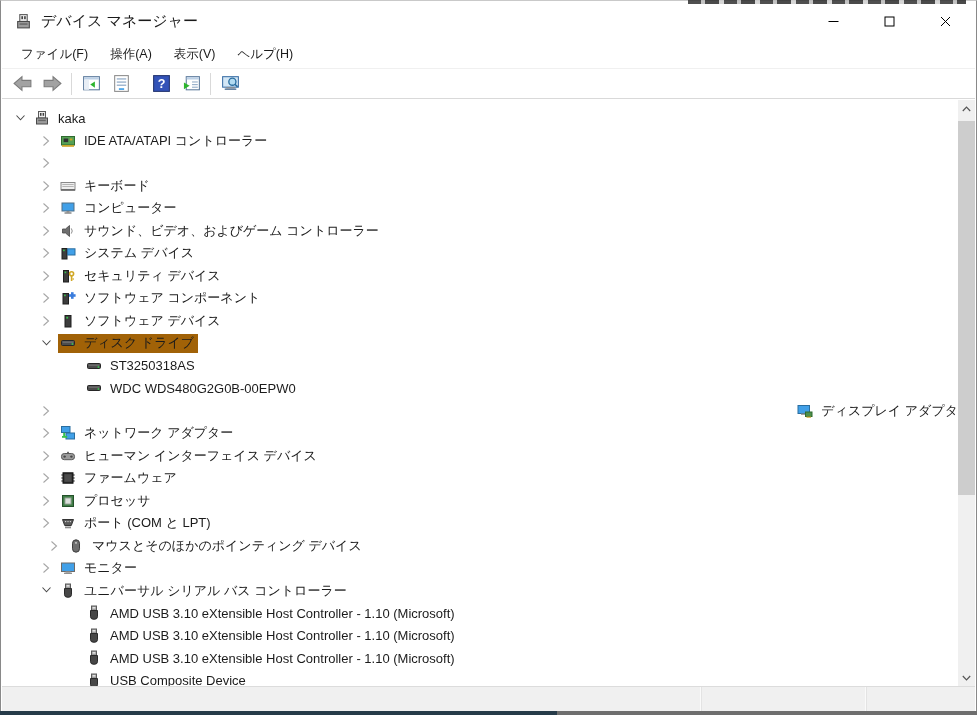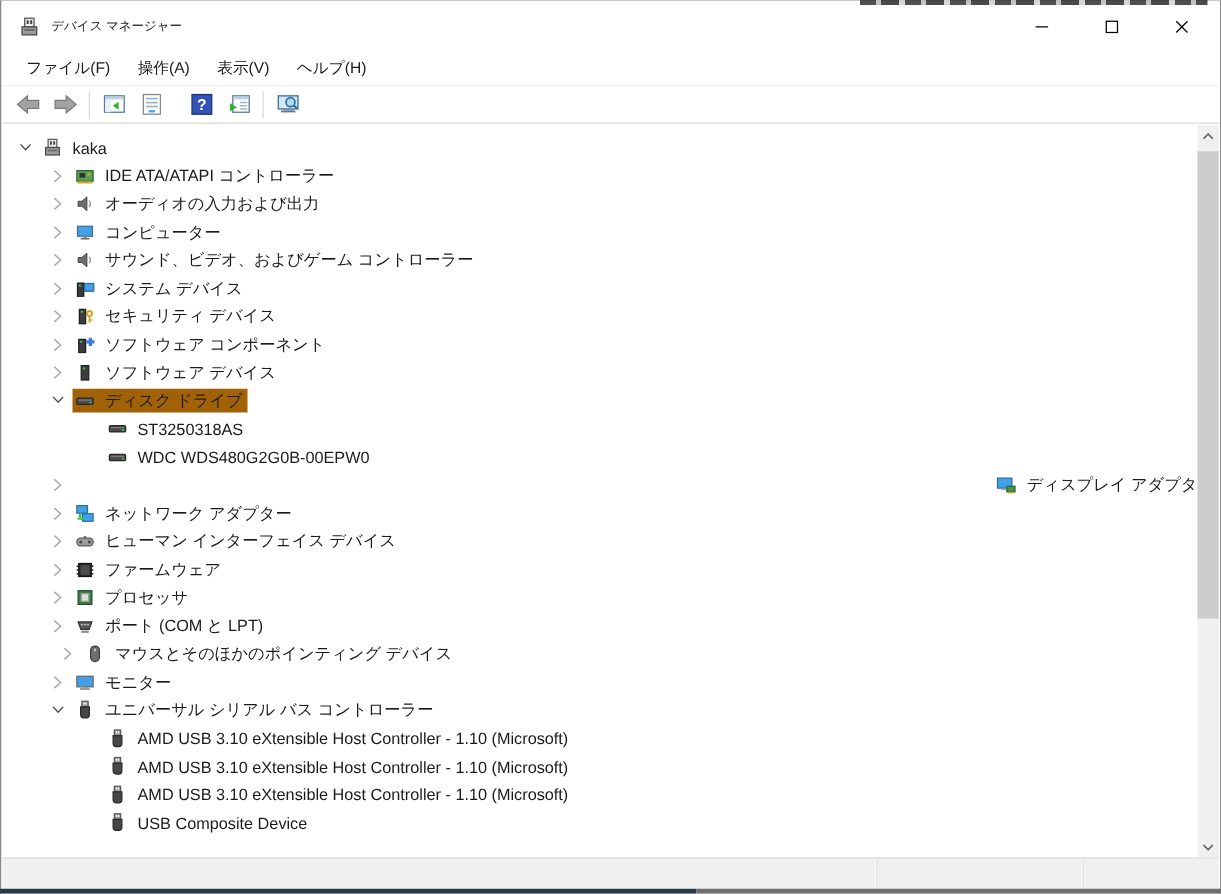--- a/index.html
+++ b/index.html
@@ -21,21 +21,21 @@
     background:repeating-linear-gradient(90deg,#303030 0 13px,#b9b9b9 13px 17px,#2a2a2a 17px 31px,#cfcfcf 31px 36px);
     opacity:.85;
   }
   .bottom-strip { position:absolute; left:0; top:711px; height:4px; width:977px; z-index:30; display:flex; }
   .bottom-strip .dark { width:557px; height:100%; background:#263b49; }
   .bottom-strip .grey { flex:1; height:100%; background:#6e6e6e; }
 
   
   .titlebar { position:absolute; top:0; left:1px; right:1px; height:40px; background:#fff; display:flex; align-items:center; }
   .title-icon { width:17px; height:17px; margin-left:13px; flex:0 0 auto; }
-  .title-text { margin-left:9px; font-size:10px; color:#1a1a1a; }
+  .title-text { margin-left:9px; font-size:15px; color:#1a1a1a; }
   .win-controls { position:absolute; right:2px; top:0; height:40px; display:flex; }
   .win-btn { width:56px; height:40px; display:flex; align-items:center; justify-content:center; background:transparent; border:none; padding:0; }
   .win-btn svg { display:block; }
 
   
   .menubar { position:absolute; top:40px; left:1px; right:1px; height:27px; display:flex; align-items:center; background:#fff; padding-left:8px; }
   .menu-item { font-size:12.5px; padding:4px 11px; color:#1a1a1a; }
 
   
   .toolbar { position:absolute; top:67px; left:1px; right:1px; height:31px; background:#fff;
@@ -203,28 +203,37 @@
           </span>
           <span class="tlabel">IDE ATA/ATAPI コントローラー</span>
         </span>
       </div>
       <div class="trow" style="padding-left: 32px;">
         <span class="chev-slot">
           <svg width="8" height="12" viewBox="0 0 8 12">
             <polyline points="1.5,1.5 6.5,6 1.5,10.5" fill="none" stroke="#a6a6a6" stroke-width="1.1"></polyline>
           </svg>
         </span>
-        <span class="sel-wrap">
-          <span class="ticon">
-            <svg viewBox="0 0 16 16">
-              <polygon points="2.5,6 5.5,6 9.5,2.5 9.5,13.5 5.5,10 2.5,10" fill="#6f6f6f" stroke="#454545" stroke-width="0.8"></polygon>
-              <path d="M11.3,5.4 q1.9,2.6 0,5.2" stroke="#8f8f8f" stroke-width="1" fill="none"></path>
-            </svg>
-          </span>
-          <span class="tlabel">オーディオの入力および出力</span>
+      </div>
+      <div class="trow" style="padding-left: 32px;">
+        <span class="chev-slot">
+          <svg width="8" height="12" viewBox="0 0 8 12">
+            <polyline points="1.5,1.5 6.5,6 1.5,10.5" fill="none" stroke="#a6a6a6" stroke-width="1.1"></polyline>
+          </svg>
+        </span>
+        <span class="sel-wrap">
+          <span class="ticon">
+            <svg viewBox="0 0 16 16">
+              <rect x="1" y="4.5" width="14" height="7.5" fill="#efefef" stroke="#8a8a8a"></rect>
+              <rect x="2.3" y="6" width="11.4" height="1" fill="#b5b5b5"></rect>
+              <rect x="2.3" y="8" width="11.4" height="1" fill="#b5b5b5"></rect>
+              <rect x="1" y="11" width="14" height="1.8" fill="#6e6e6e"></rect>
+            </svg>
+          </span>
+          <span class="tlabel">キーボード</span>
         </span>
       </div>
       <div class="trow" style="padding-left: 32px;">
         <span class="chev-slot">
           <svg width="8" height="12" viewBox="0 0 8 12">
             <polyline points="1.5,1.5 6.5,6 1.5,10.5" fill="none" stroke="#a6a6a6" stroke-width="1.1"></polyline>
           </svg>
         </span>
         <span class="sel-wrap">
           <span class="ticon">

